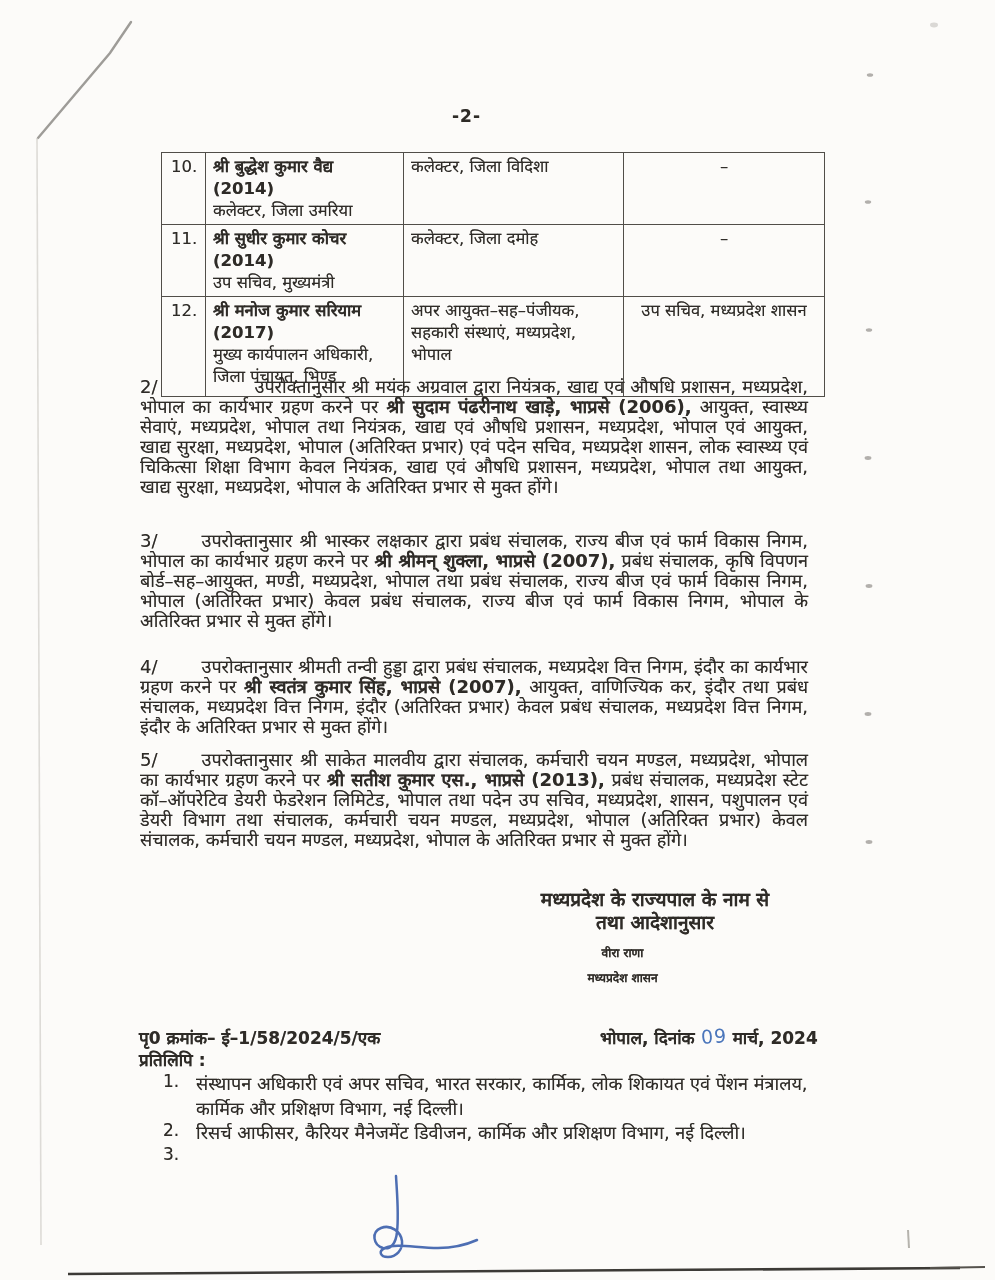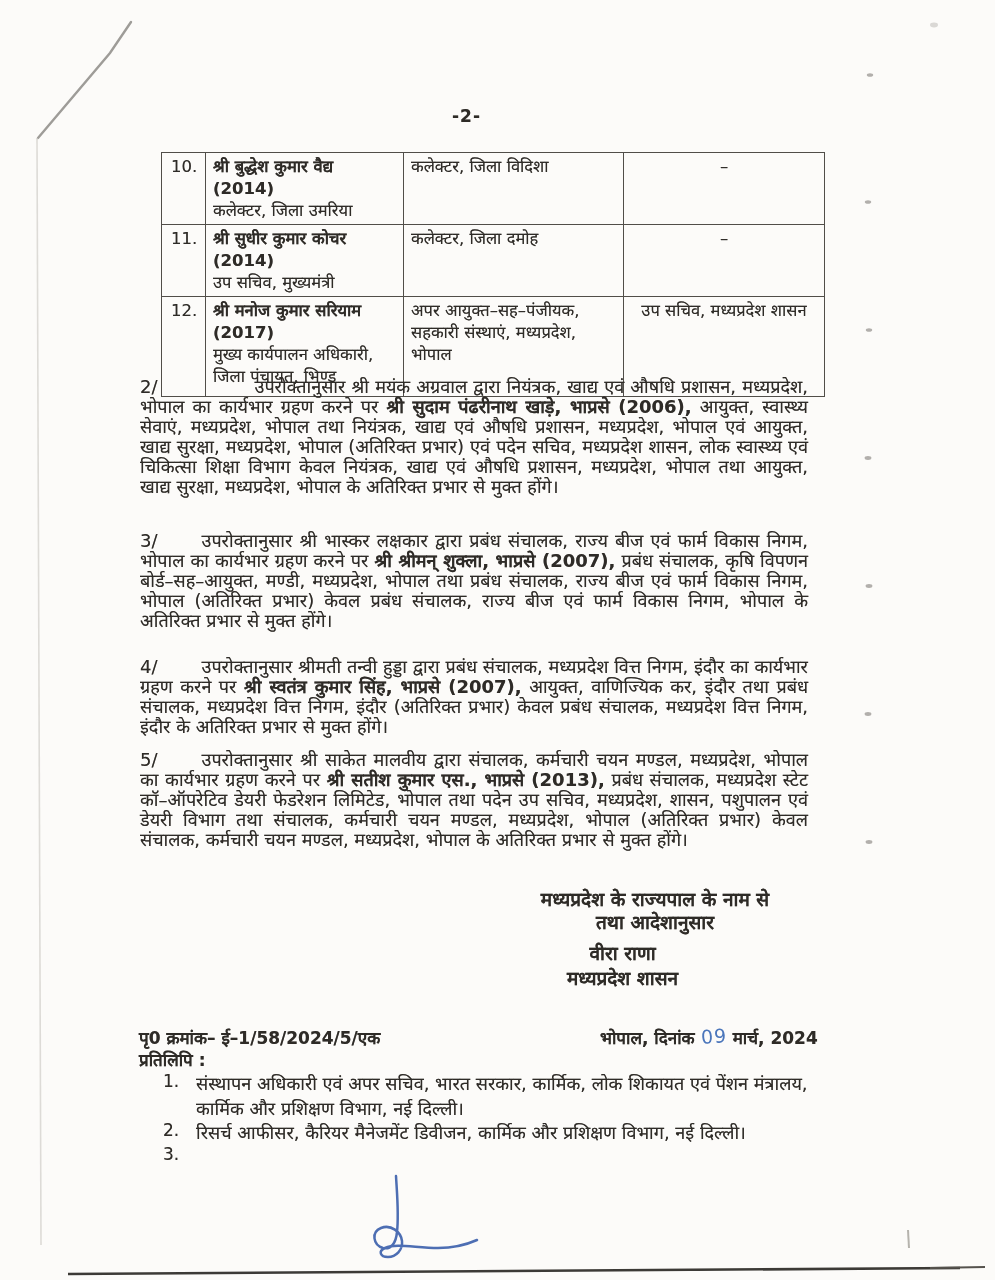--- a/index.html
+++ b/index.html
@@ -21,21 +21,21 @@
   .td-sr{padding-left:9px !important;}
   .td-extra{text-align:center;}
   .cell-bold{font-weight:700;}
   
   .para{text-align:justify;font-size:18px;line-height:20px;width:668px;}
   .para .bold{font-weight:700;}
   .sp-wide{display:inline-block;width:97px;}
   .sp-narrow{display:inline-block;width:44px;}
   
   .sigblock{font-size:19px;font-weight:700;line-height:23px;text-align:center;}
-  .sigblock2{font-size:19px;font-weight:700;line-height:24.5px;text-align:center;}
+  .sigblock2{font-size:12px;font-weight:700;line-height:24.5px;text-align:center;}
   
   .ref{font-size:17px;font-weight:700;}
   .hw-date{
     color:#4b76bb;font-weight:400;font-size:19px;letter-spacing:1px;
     display:inline-block;transform:rotate(-4deg);position:relative;top:-1px;
     text-shadow:none;
   }
   .copy-label{font-size:17px;font-weight:700;}
   .copy-num{font-size:17px;}
   .copy-text{font-size:18px;line-height:25px;width:624px;}

